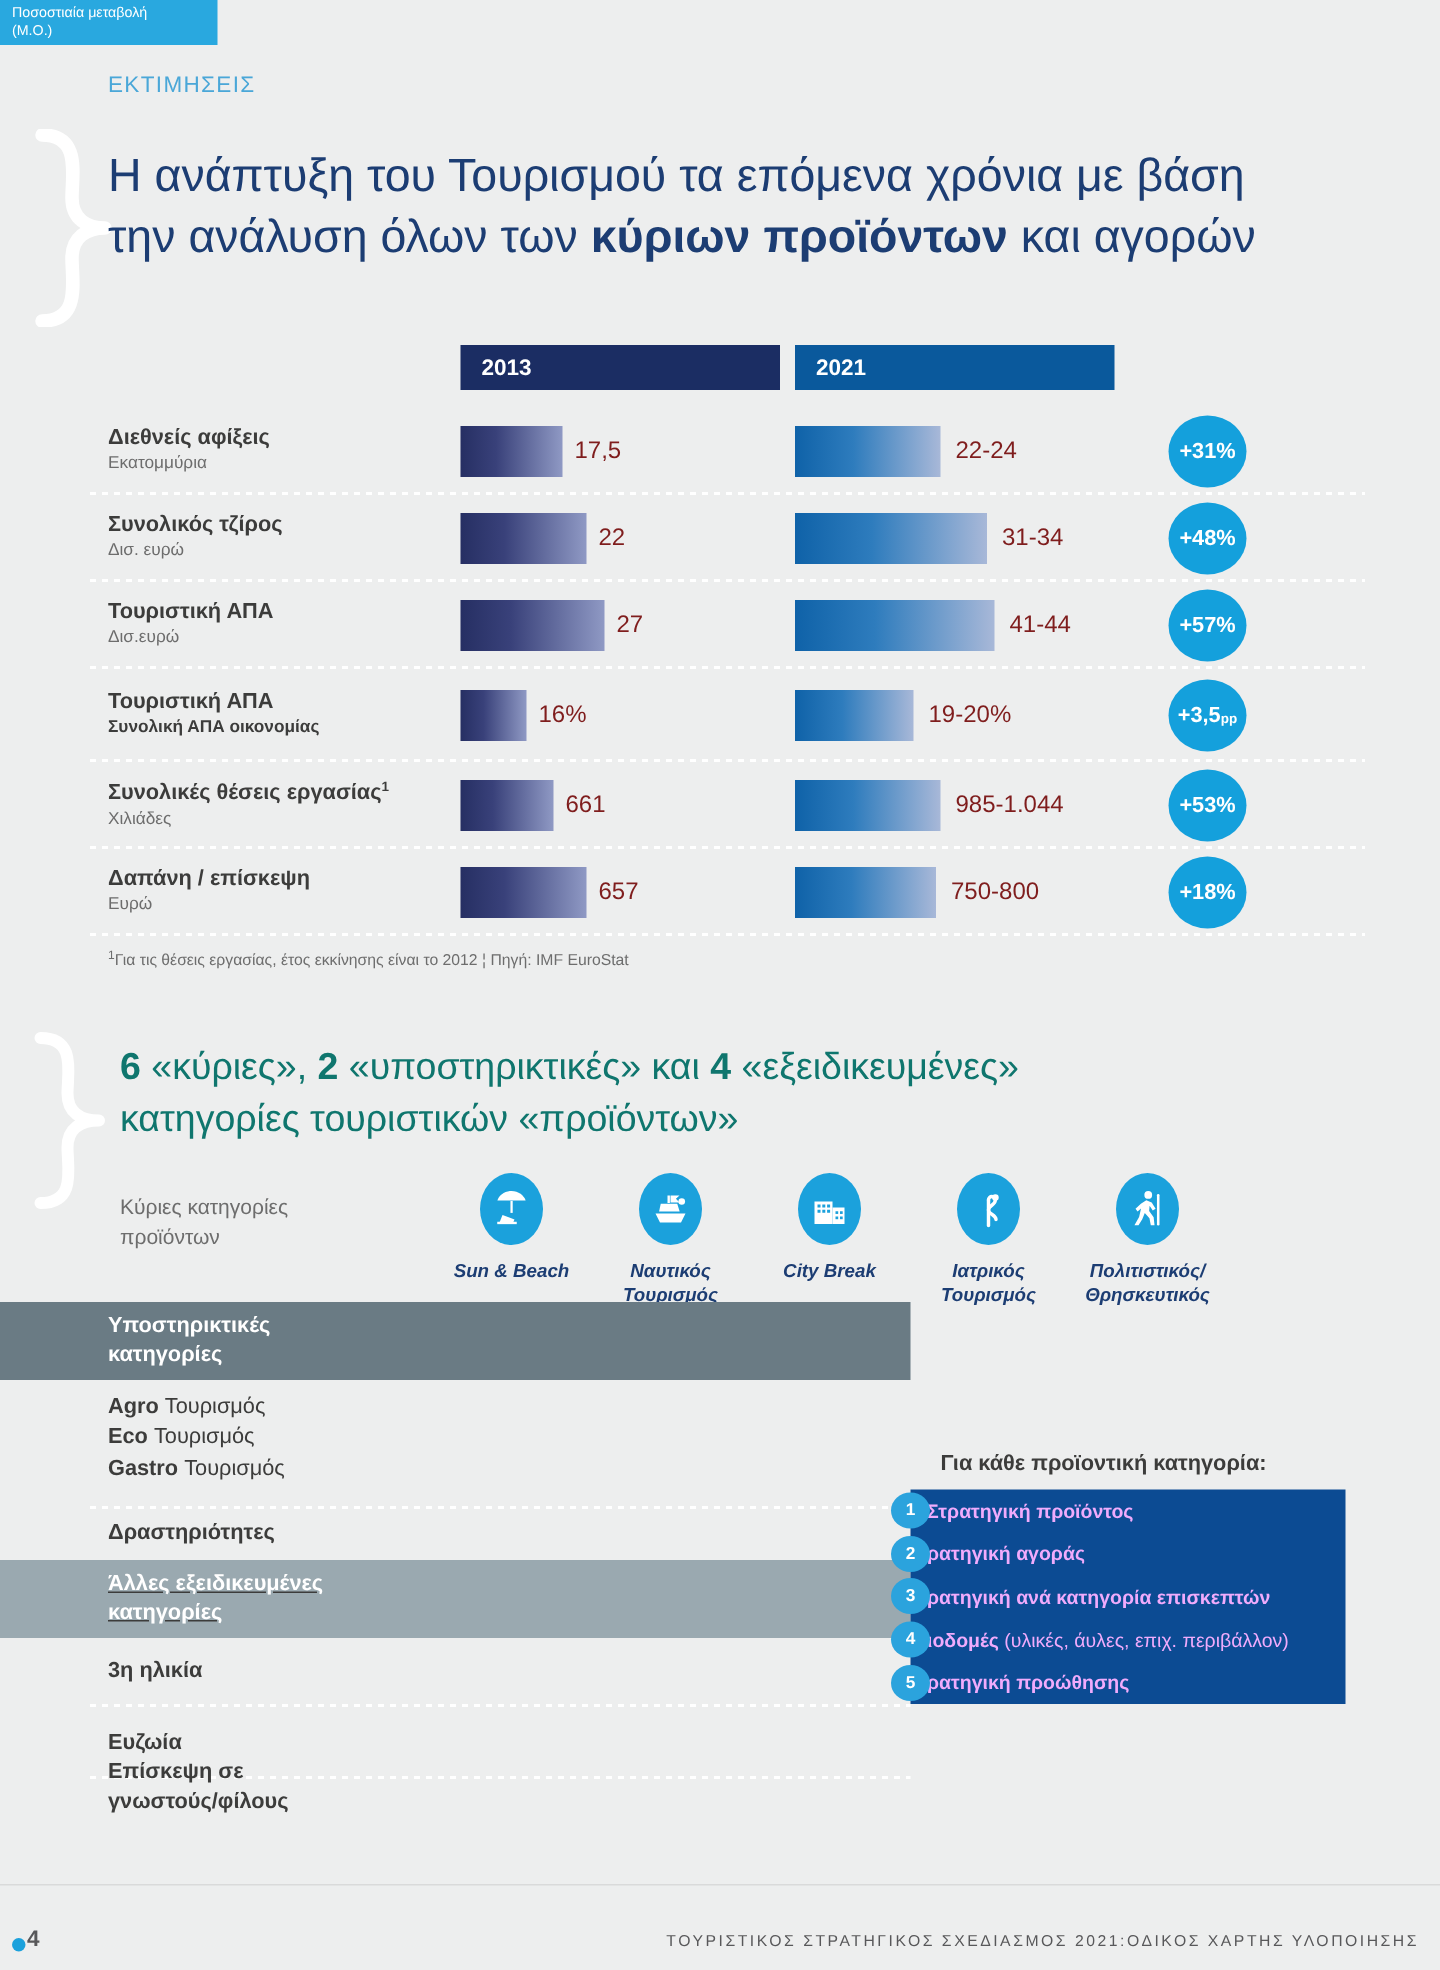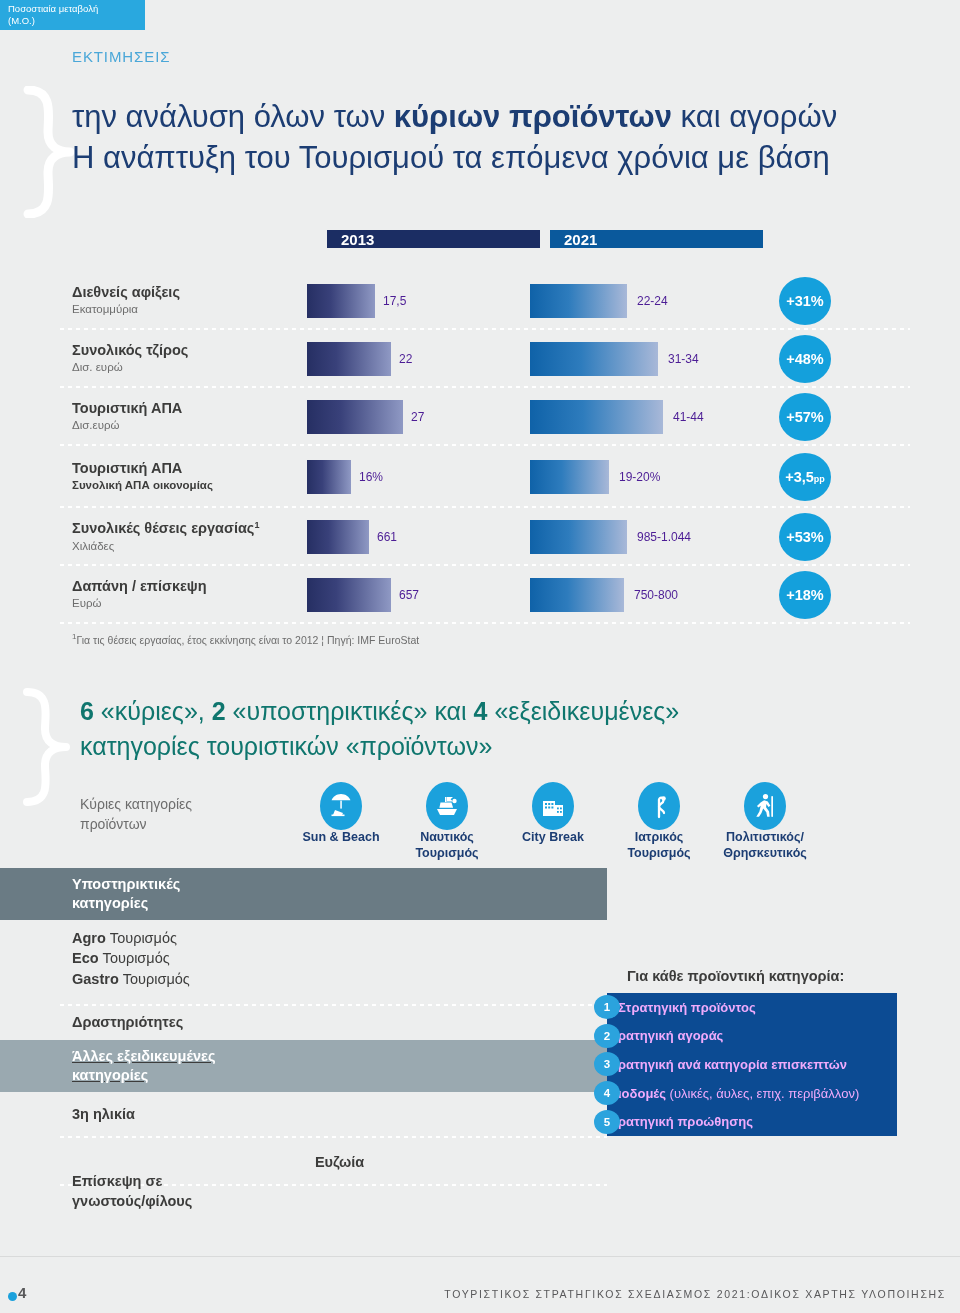--- a/index.html
+++ b/index.html
@@ -23,21 +23,21 @@
   .brace svg{display:block;}
 
   
   .headline{
     position:absolute;left:72px;top:96px;width:830px;
     font-size:31px;line-height:1.33;color:#1c3d73;font-weight:400;
   }
   .headline b{font-weight:700;}
 
   
-  .colhead{position:absolute;height:18px;display:flex;align-items:center;margin-left:20px;}
+  .colhead{position:absolute;height:30px;display:flex;align-items:center;}
   .colhead span{font-size:15px;font-weight:700;color:#fff;}
   #ch2013{left:307px;top:230px;width:213px;background:#1b2d63;padding-left:14px;box-sizing:border-box;}
   #ch2021{left:530px;top:230px;width:213px;background:#0a599c;padding-left:14px;box-sizing:border-box;}
   #chdelta{left:752px;top:230px;width:145px;background:#29a8df;padding:3px 0 10px 8px;box-sizing:border-box;
            display:block;height:30px;}
   #chdelta .small{font-size:9.5px;font-weight:400;line-height:1.25;display:block;color:#fff;}
 
   
   .rows{position:absolute;left:0;top:272px;width:960px;}
   .row{position:relative;height:58px;}
@@ -49,21 +49,21 @@
   }
   .rlabel{position:absolute;left:72px;top:50%;transform:translateY(-50%);width:225px;}
   .rlabel .t1{font-size:14.5px;font-weight:700;color:#3c3c3b;line-height:1.2;}
   .rlabel .t1 sup{font-size:9px;}
   .rlabel .t2{font-size:11.5px;color:#6d6d6d;line-height:1.35;margin-top:1px;}
   .rlabel .t2.b{font-weight:700;color:#3c3c3b;font-size:11.5px;}
 
   .bar{position:absolute;top:50%;transform:translateY(-50%);height:34px;}
   .bar.a{left:307px;background:linear-gradient(to right,#262f63 0%,#39417a 35%,#8f99c4 100%);}
   .bar.b{left:530px;background:linear-gradient(to right,#0f62a8 0%,#2e7cbd 40%,#a8b8d8 100%);}
-  .bval{position:absolute;top:50%;transform:translateY(-50%);font-size:12px;color:#4c1d95;white-space:nowrap;}
+  .bval{position:absolute;top:50%;transform:translateY(-50%);font-size:16px;color:#7f1d1d;white-space:nowrap;}
 
   .bubble{
     position:absolute;left:779px;top:50%;transform:translateY(-50%);
     width:52px;height:48px;border-radius:50%;
     background:#14a0dc;color:#fff;font-size:14.5px;font-weight:700;
     display:flex;align-items:center;justify-content:center;
   }
   .bubble sub{font-size:9px;vertical-align:baseline;position:relative;top:2px;}
 
   
@@ -85,22 +85,22 @@
     font-size:14px;color:#6d6d6d;line-height:1.4;
   }
   .icons{position:absolute;left:288px;top:782px;width:640px;display:flex;gap:0;}
   .iconcell{width:106px;display:flex;flex-direction:column;align-items:center;}
   .icircle{
     width:42px;height:48px;border-radius:50%;
     background:#1ba1dc;display:flex;align-items:center;justify-content:center;
   }
   .icircle svg{display:block;}
   .icap{
-    text-align:center;font-size:12.5px;font-weight:700;
-    color:#1c3d73;line-height:1.25;
+    margin-top:10px;text-align:center;font-size:12.5px;font-weight:700;
+    color:#1c3d73;line-height:1.25;font-style:italic;
   }
 
   
   .band{position:absolute;left:0;display:flex;align-items:center;}
   .band .btxt{
     font-size:14.5px;font-weight:700;color:#ffffff;line-height:1.28;
     padding-left:72px;
   }
   #band1{top:868px;width:607px;height:52px;background:#6a7b84;}
   #band2{top:1040px;width:607px;height:52px;background:#9aa9b0;text-decoration:underline;}
@@ -150,24 +150,24 @@
 
   <div class="eyebrow">ΕΚΤΙΜΗΣΕΙΣ</div>
 
   <div class="brace" style="left:14px;top:86px;">
     <svg width="62" height="132" viewBox="0 0 62 132" aria-hidden="true">
       <path d="M14 4 C40 4 34 30 34 46 C34 60 44 66 56 66 C44 66 34 72 34 86 C34 102 40 128 14 128" fill="none" stroke="#ffffff" stroke-width="9" stroke-linecap="round" stroke-linejoin="round"></path>
     </svg>
   </div>
 
   <div class="headline">
+    <div>Η ανάπτυξη του Τουρισμού τα επόμενα χρόνια με βάση</div>
     <div>
       <span>την ανάλυση όλων των </span><b>κύριων προϊόντων</b><span> και αγορών</span>
     </div>
-    <div>Η ανάπτυξη του Τουρισμού τα επόμενα χρόνια με βάση</div>
   </div>
 
   <div class="colhead" id="ch2013">
     <span>2013</span>
   </div>
   <div class="colhead" id="ch2021">
     <span>2021</span>
   </div>
   <div id="chdelta">
     <span class="small">Ποσοστιαία μεταβολή</span>
@@ -380,21 +380,21 @@
       </div>
   </div>
   <div class="lsep" style="top:1004px;"></div>
   <div class="lrow" style="top:1012px;">
     <div class="ltxt">Δραστηριότητες</div>
   </div>
   <div class="lrow" style="top:1104px;">
     <div class="ltxt">3η ηλικία</div>
   </div>
   <div class="lsep" style="top:1136px;"></div>
-  <div class="lrow" style="top:1152px;text-align:center;">
+  <div class="lrow" style="top:1152px;">
     <div class="ltxt">Ευζωία</div>
   </div>
   <div class="lsep" style="top:1184px;"></div>
   <div class="lrow" style="top:1171px;">
     <div class="ltxt">
       <div>Επίσκεψη σε</div>
       <div>γνωστούς/φίλους</div>
     </div>
   </div>
 

